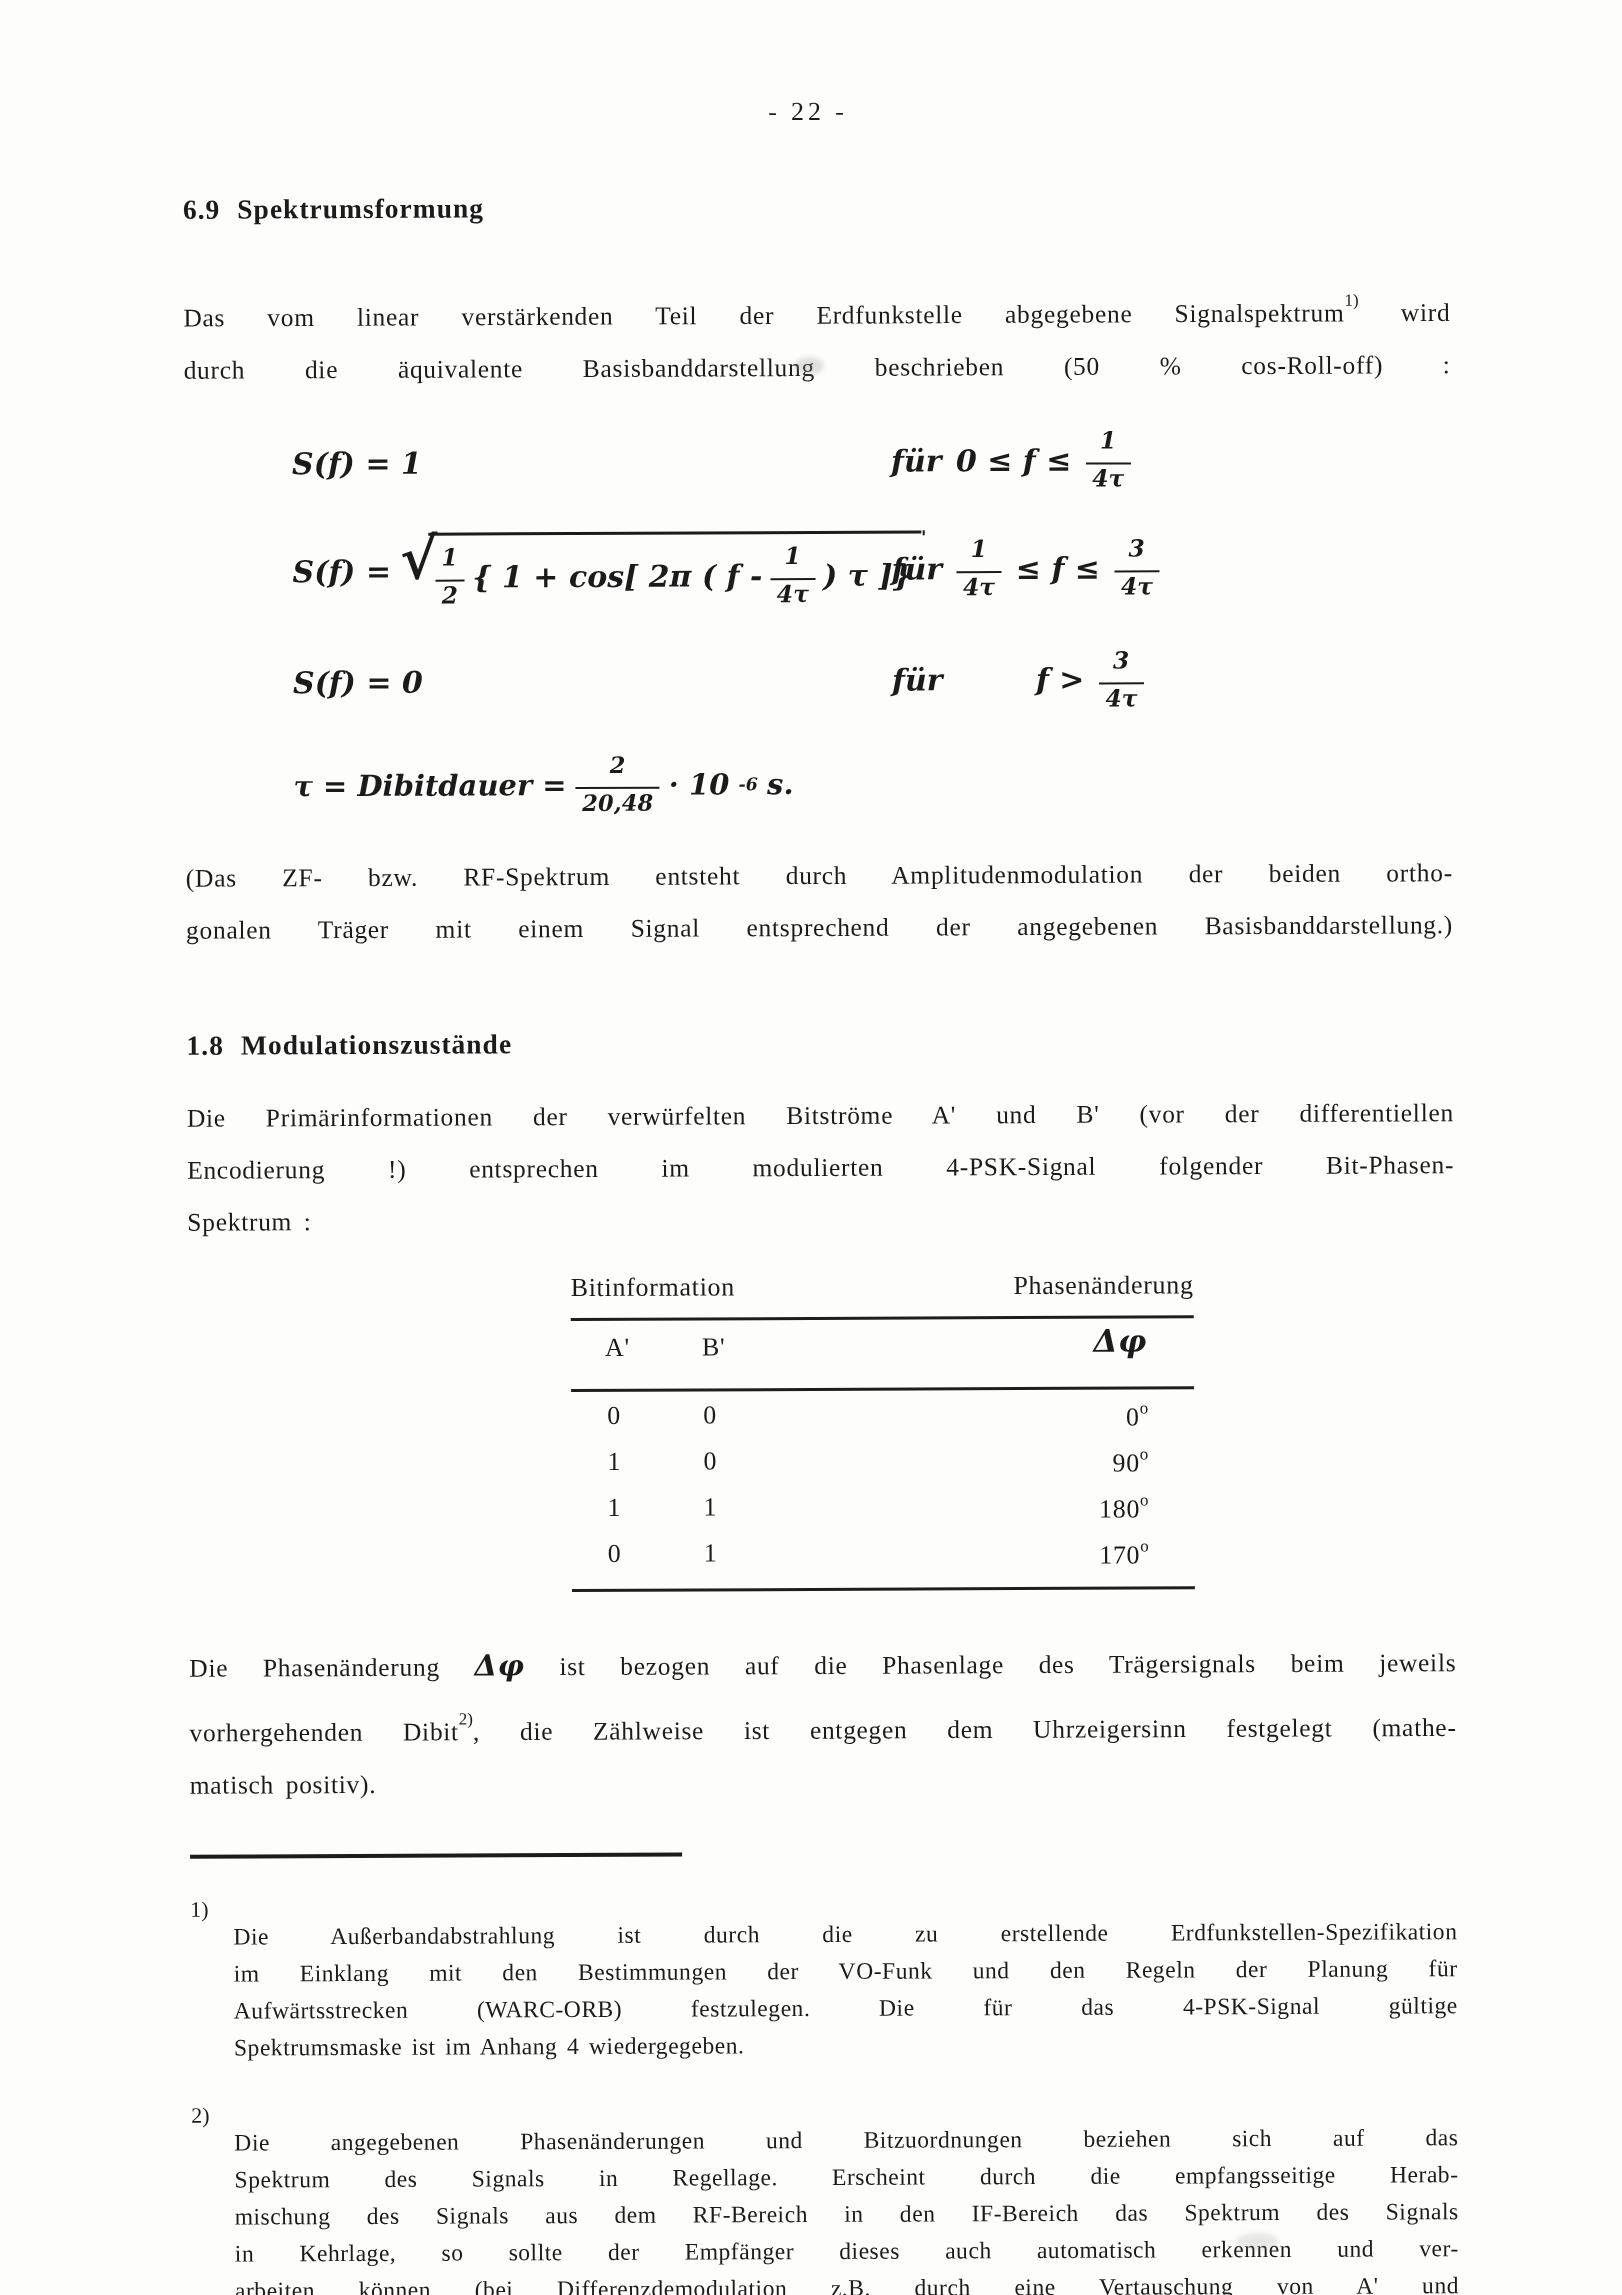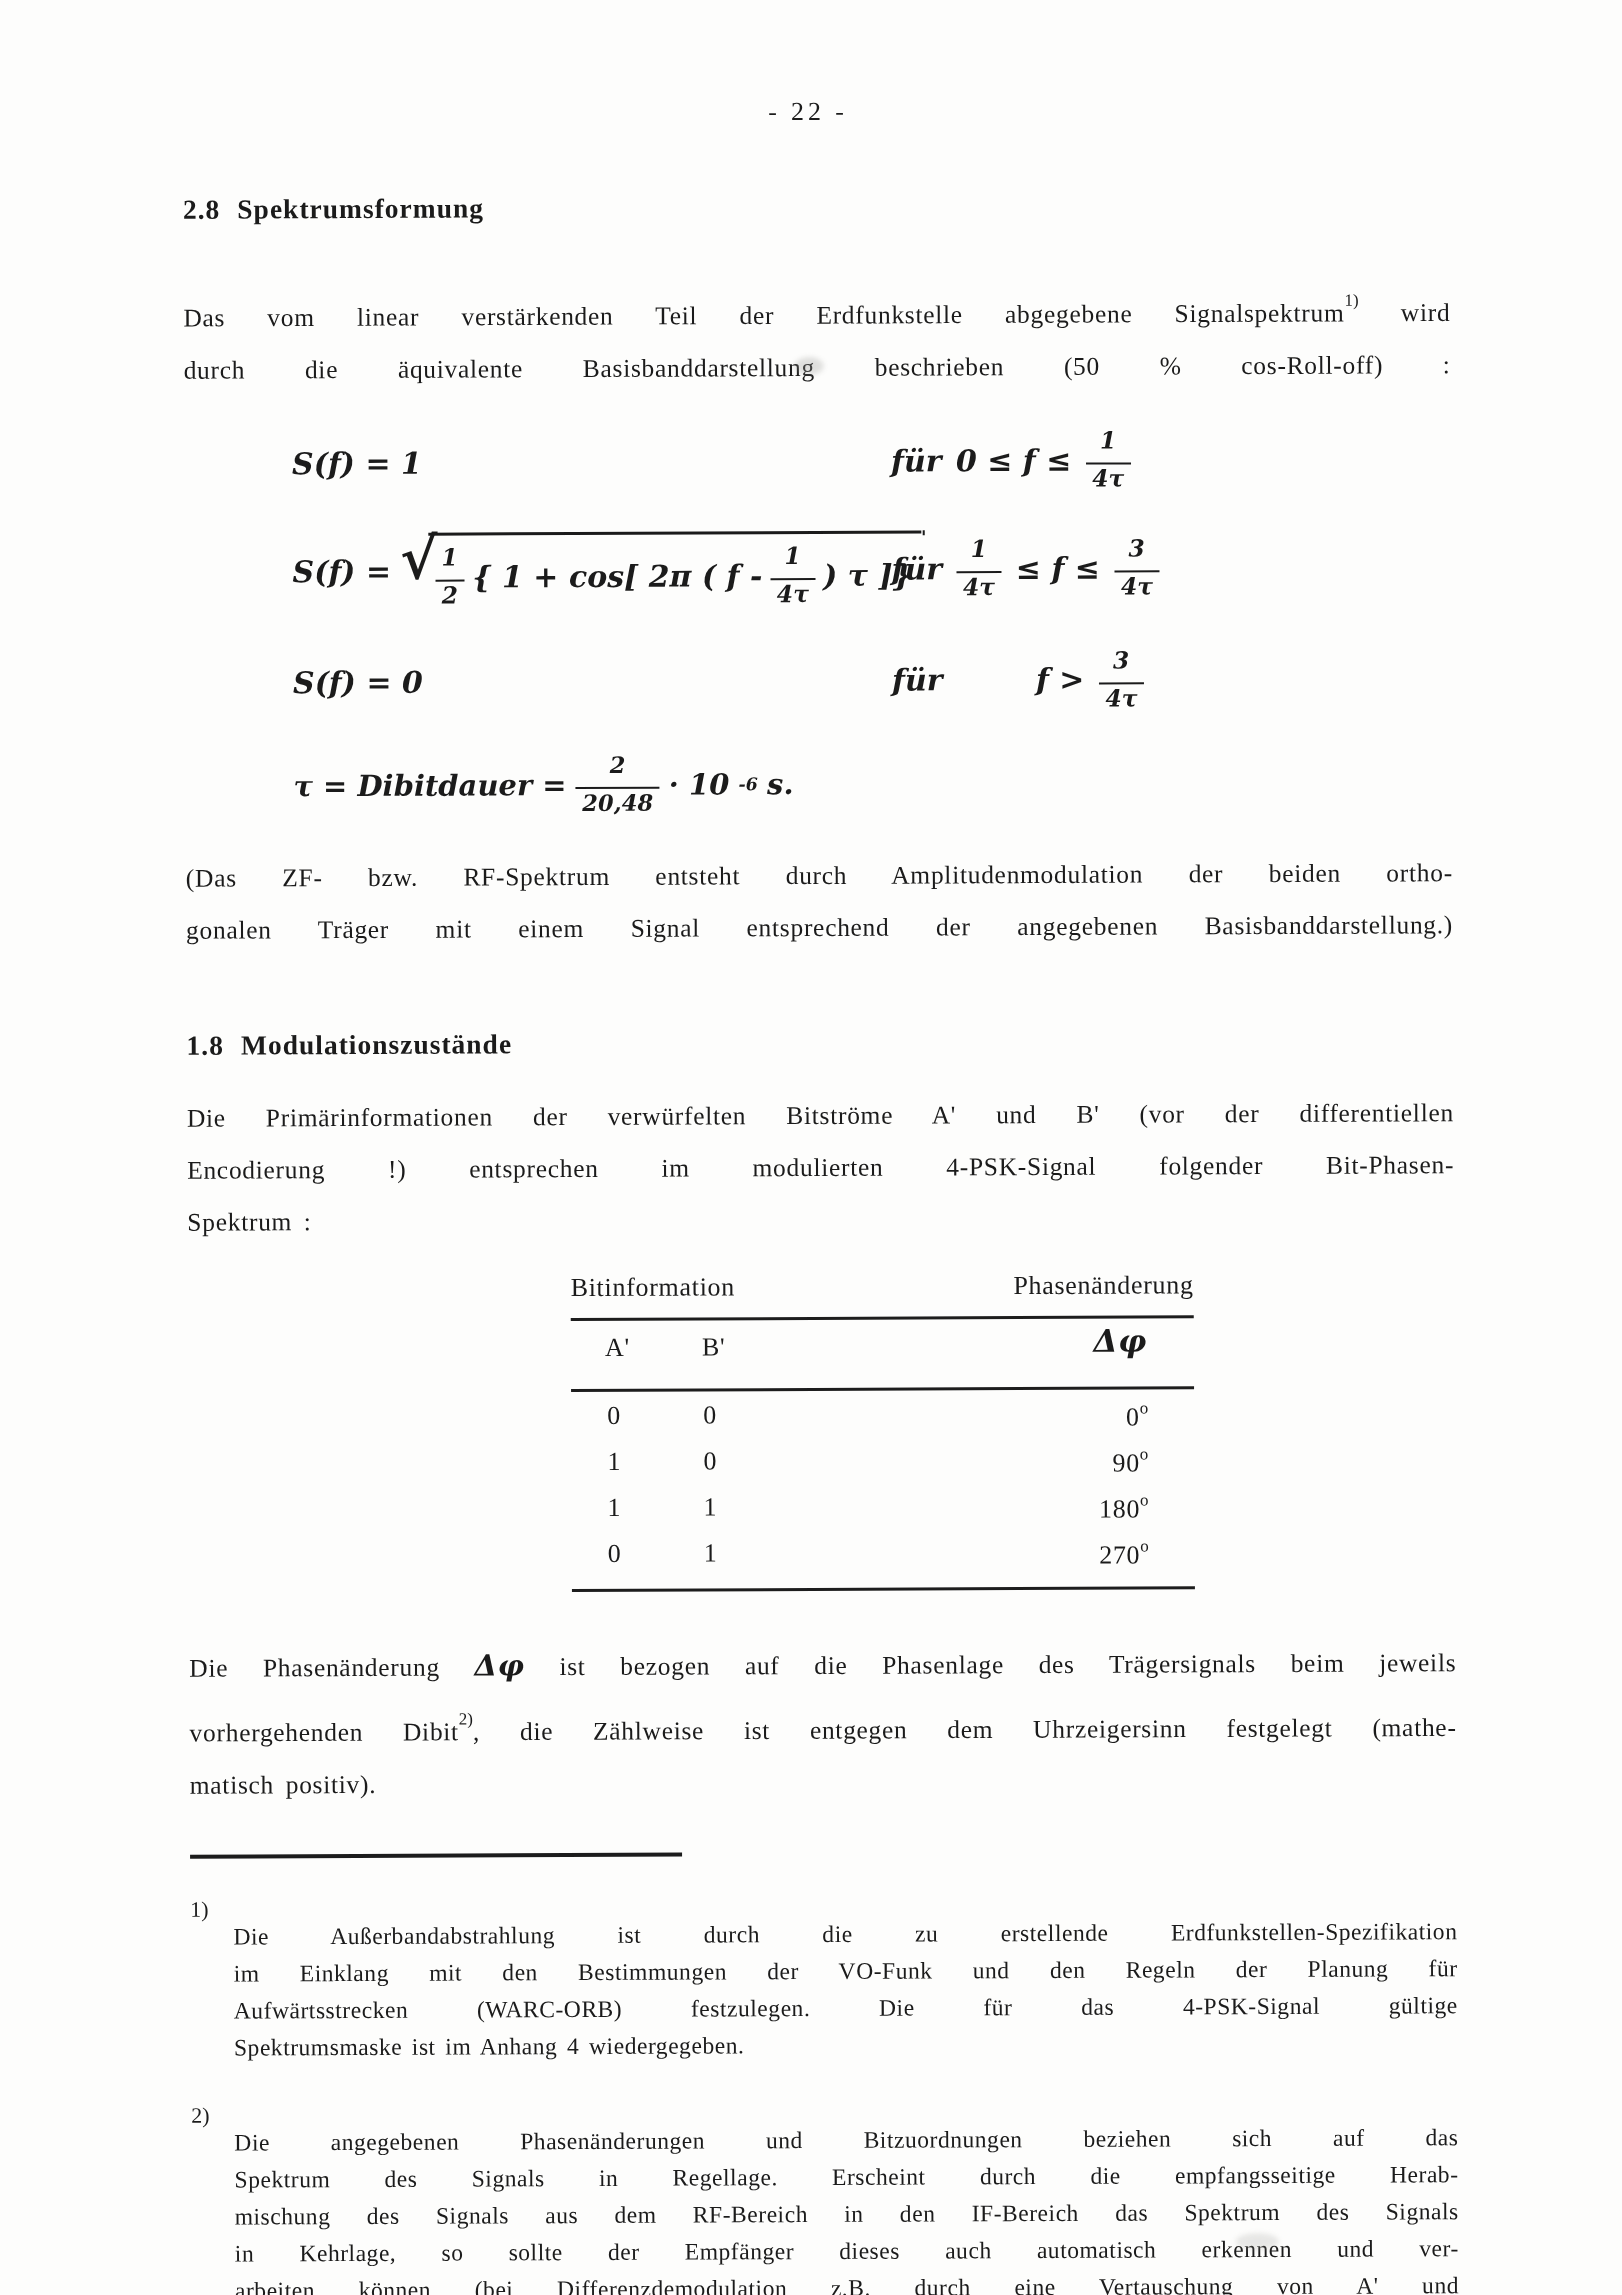--- a/index.html
+++ b/index.html
@@ -180,21 +180,21 @@
 <body>
 
 <div class="sheet">
   <div class="skew">
 
     <div class="pagenum">- 22 -</div>
 
     <div class="content">
 
       <div class="heading h44">
-        <span>2.8</span><span class="htext">Spektrumsformung</span>
+        <span>6.9</span><span class="htext">Spektrumsformung</span>
       </div>
 
       <div class="para p1">
         <div class="jline"><span>Das vom linear verstärkenden Teil der Erdfunkstelle abgegebene Signalspektrum</span><sup class="supmark">1)</sup> <span>wird</span></div>
         <div class="jline"><span>durch die äquivalente Basisbanddarstellung beschrieben (50 % cos-Roll-off) :</span></div>
       </div>
 
       <div class="formulas">
 
         <div class="frow f1">
@@ -312,21 +312,21 @@
           <span class="colP"><span>90</span><sup class="deg">o</sup></span>
         </div>
         <div class="drow">
           <span class="colA">1</span>
           <span class="colB">1</span>
           <span class="colP"><span>180</span><sup class="deg">o</sup></span>
         </div>
         <div class="drow">
           <span class="colA">0</span>
           <span class="colB">1</span>
-          <span class="colP"><span>270</span><sup class="deg">o</sup></span>
+          <span class="colP"><span>170</span><sup class="deg">o</sup></span>
         </div>
         <div class="rule bot"></div>
       </div>
 
       <div class="para phasepara">
         <div class="jline"><span>Die Phasenänderung</span> <span class="hw inline">Δφ</span> <span>ist bezogen auf die Phasenlage des Trägersignals beim jeweils</span></div>
         <div class="jline"><span>vorhergehenden Dibit</span><sup class="supmark">2)</sup><span>, die Zählweise ist entgegen dem Uhrzeigersinn festgelegt (mathe-</span></div>
         <div class="lline"><span>matisch positiv).</span></div>
       </div>
 

